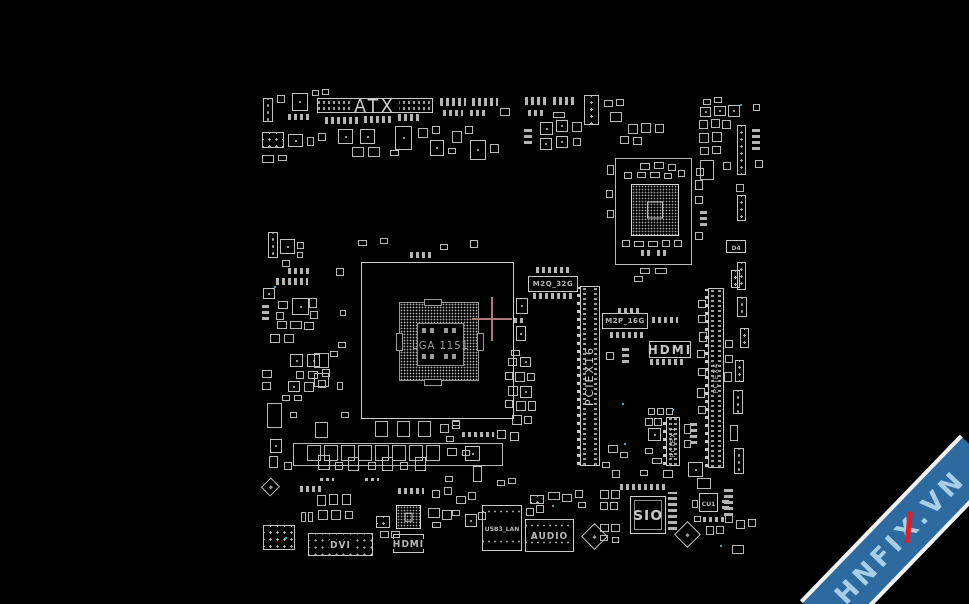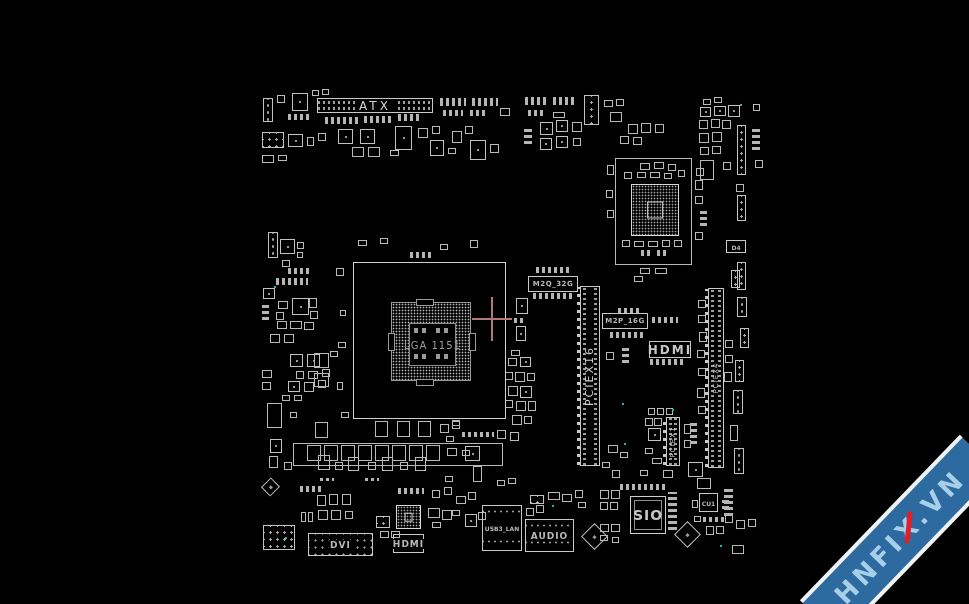--- a/index.html
+++ b/index.html
@@ -26,34 +26,34 @@
   .dot{background:#17b8b8;}
   
   .slot-h{border:1px solid #cfcfcf;
     background-image:repeating-linear-gradient(90deg,#9f9f9f 0 2px,transparent 2px 5px),
                      repeating-linear-gradient(90deg,#9f9f9f 0 2px,transparent 2px 5px);
     background-size:100% 3px,100% 3px;background-position:0 2px,0 calc(100% - 2px);
     background-repeat:no-repeat;}
   .slot-label{position:absolute;left:50%;top:50%;transform:translate(-50%,-50%);
     font-size:9px;line-height:10px;color:#c0c0c0;background:#000;border:1px solid #9a9a9a;
     padding:0 4px;letter-spacing:1px;white-space:nowrap;}
-  .atx .slot-label{border:none;font-size:12px;letter-spacing:3px;color:#cfcfcf;}
+  .atx .slot-label{border:none;font-size:17px;letter-spacing:3px;color:#cfcfcf;}
   
   .slot-v{border:1px solid #cfcfcf;
     background-image:repeating-linear-gradient(0deg,#9f9f9f 0 2px,transparent 2px 5px),
                      repeating-linear-gradient(0deg,#9f9f9f 0 2px,transparent 2px 5px);
     background-size:3px 100%,3px 100%;background-position:2px 0,calc(100% - 2px) 0;
     background-repeat:no-repeat;}
   .slot-v::before{content:"";position:absolute;left:-4px;top:0;width:4px;height:100%;
     background:repeating-linear-gradient(0deg,#c9c9c9 0 3px,transparent 3px 8px);}
   .slot-v .slot-label{writing-mode:vertical-rl;transform:translate(-50%,-50%) rotate(180deg);
     padding:4px 0;letter-spacing:2px;border:none;background:transparent;color:#cfcfcf;font-size:11px;}
   .slot-v.small .slot-label{font-size:7px;letter-spacing:1px;}
   
-  .socket{border:1px solid #cfcfcf;}
+  .socket{border:1px solid #cfcfcf;margin-left:8px;}
   .socket-grid{position:absolute;border:1px solid #9a9a9a;
     background-image:radial-gradient(circle,#b2b2b2 0.8px,transparent 1.1px);
     background-size:3px 3px;}
   .socket-tab{position:absolute;background:#000;border:1px solid #9a9a9a;}
   .socket-center{position:absolute;background:#000;border:1px solid #8a8a8a;}
   .socket-center .pr{position:absolute;background-image:repeating-linear-gradient(90deg,#9a9a9a 0 4px,transparent 4px 8px);height:5px;}
   .socket-label{position:absolute;left:50%;top:50%;transform:translate(-50%,-50%);
     font-size:10px;color:#9a9a9a;letter-spacing:1px;white-space:nowrap;}
   
   .part{position:absolute;box-sizing:border-box;border:1px solid #c9c9c9;}

